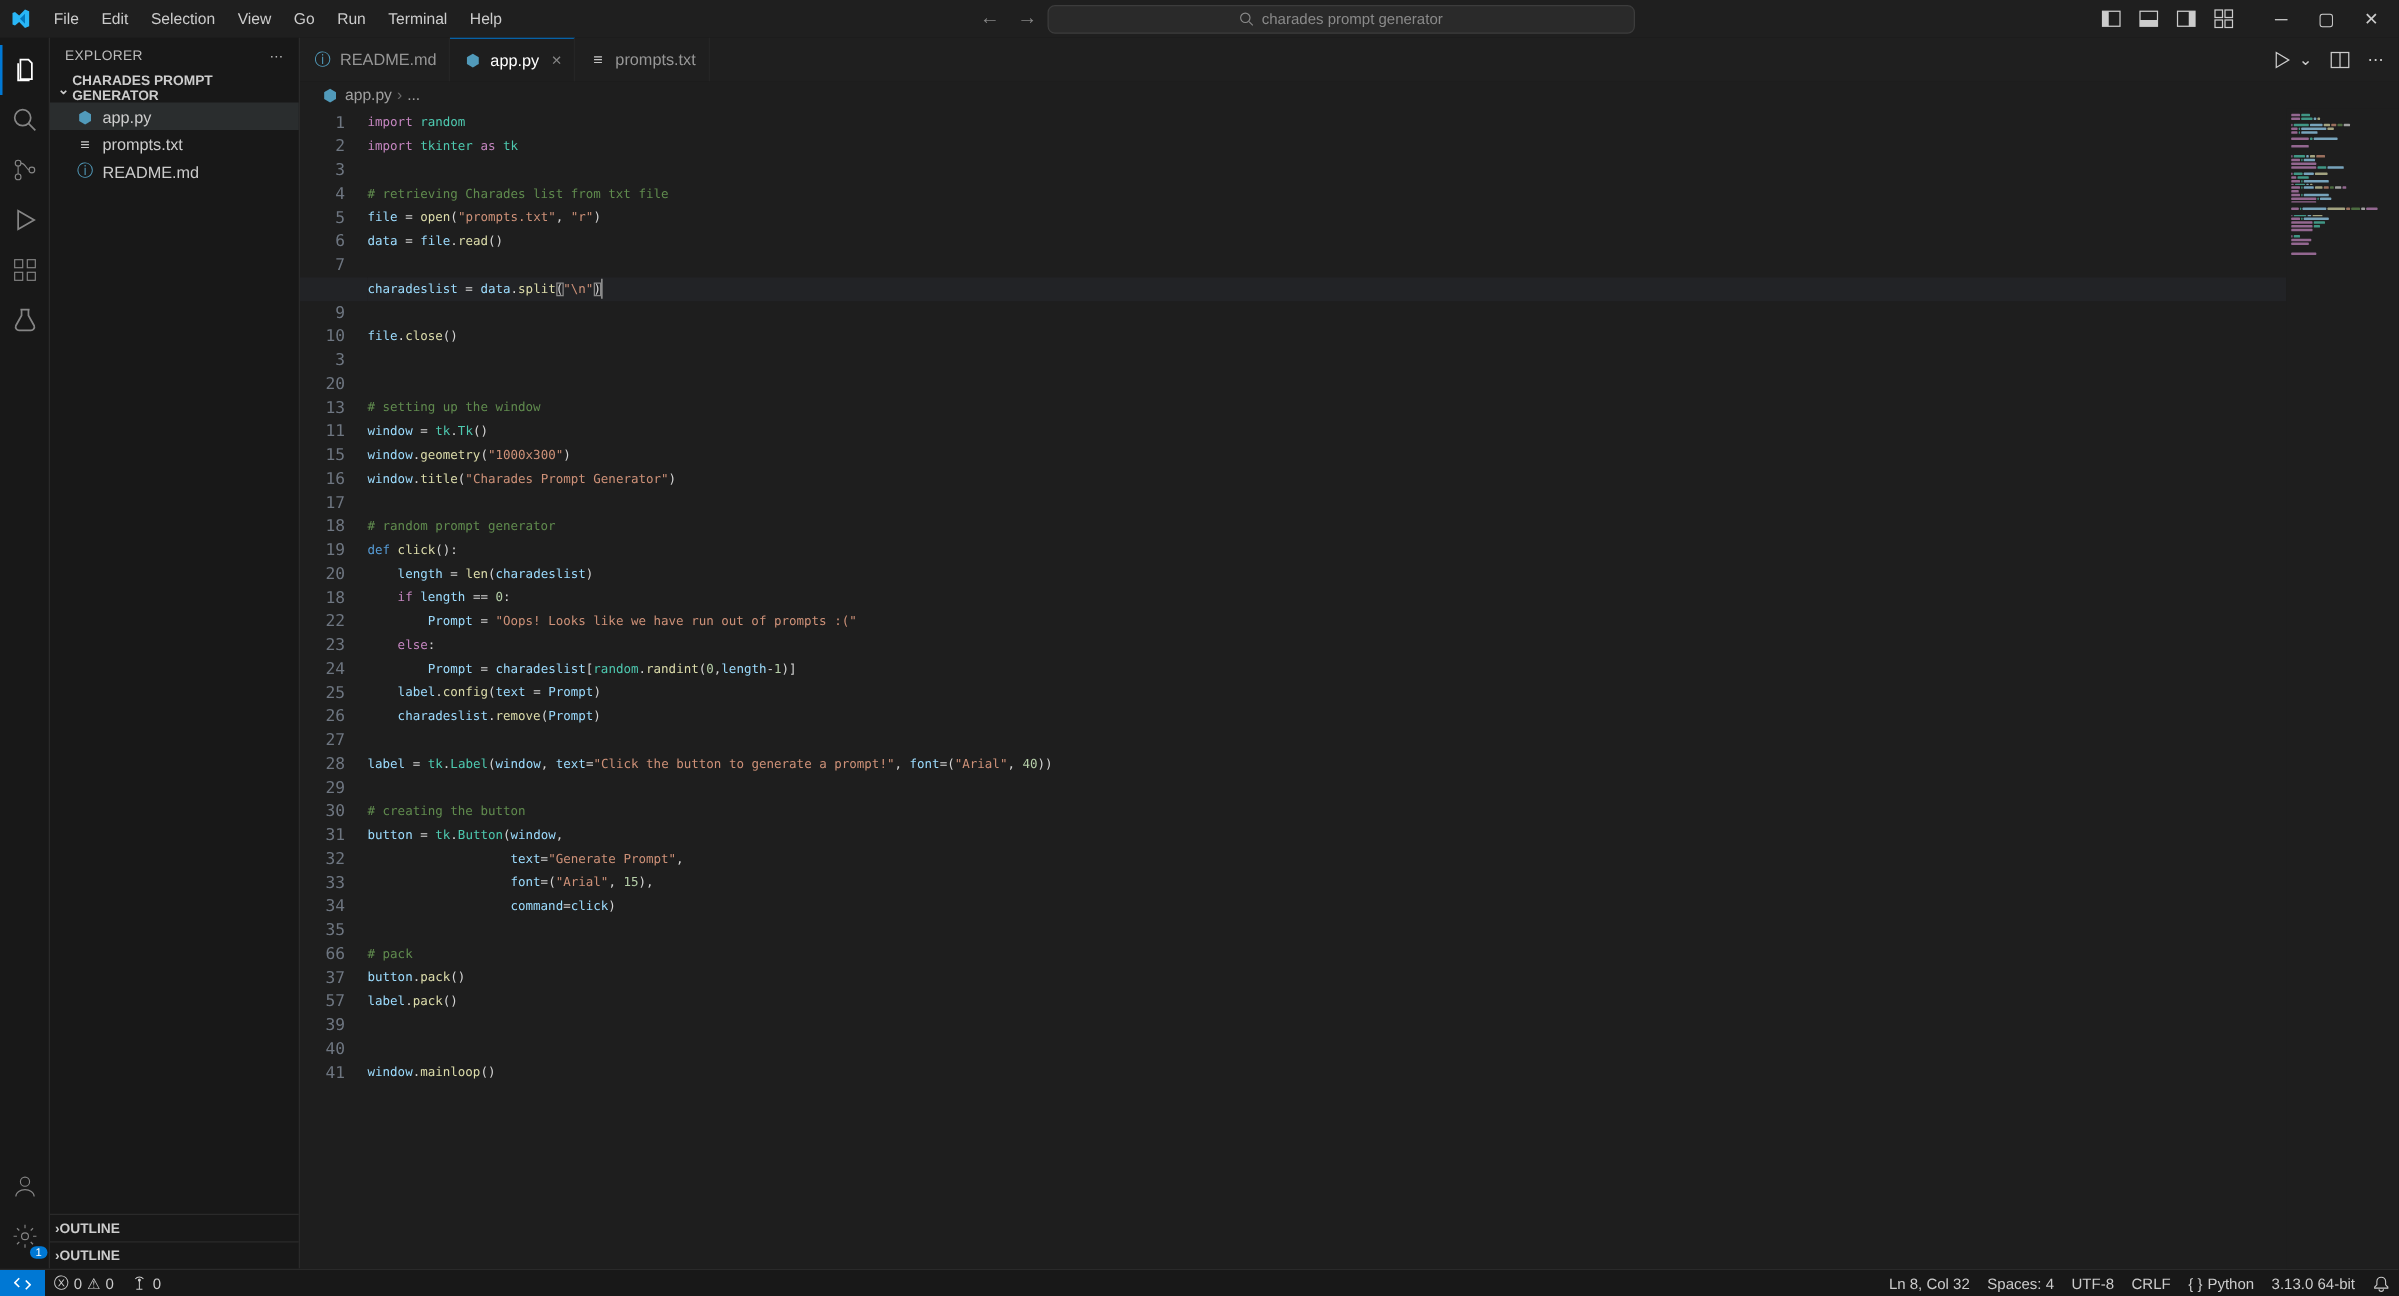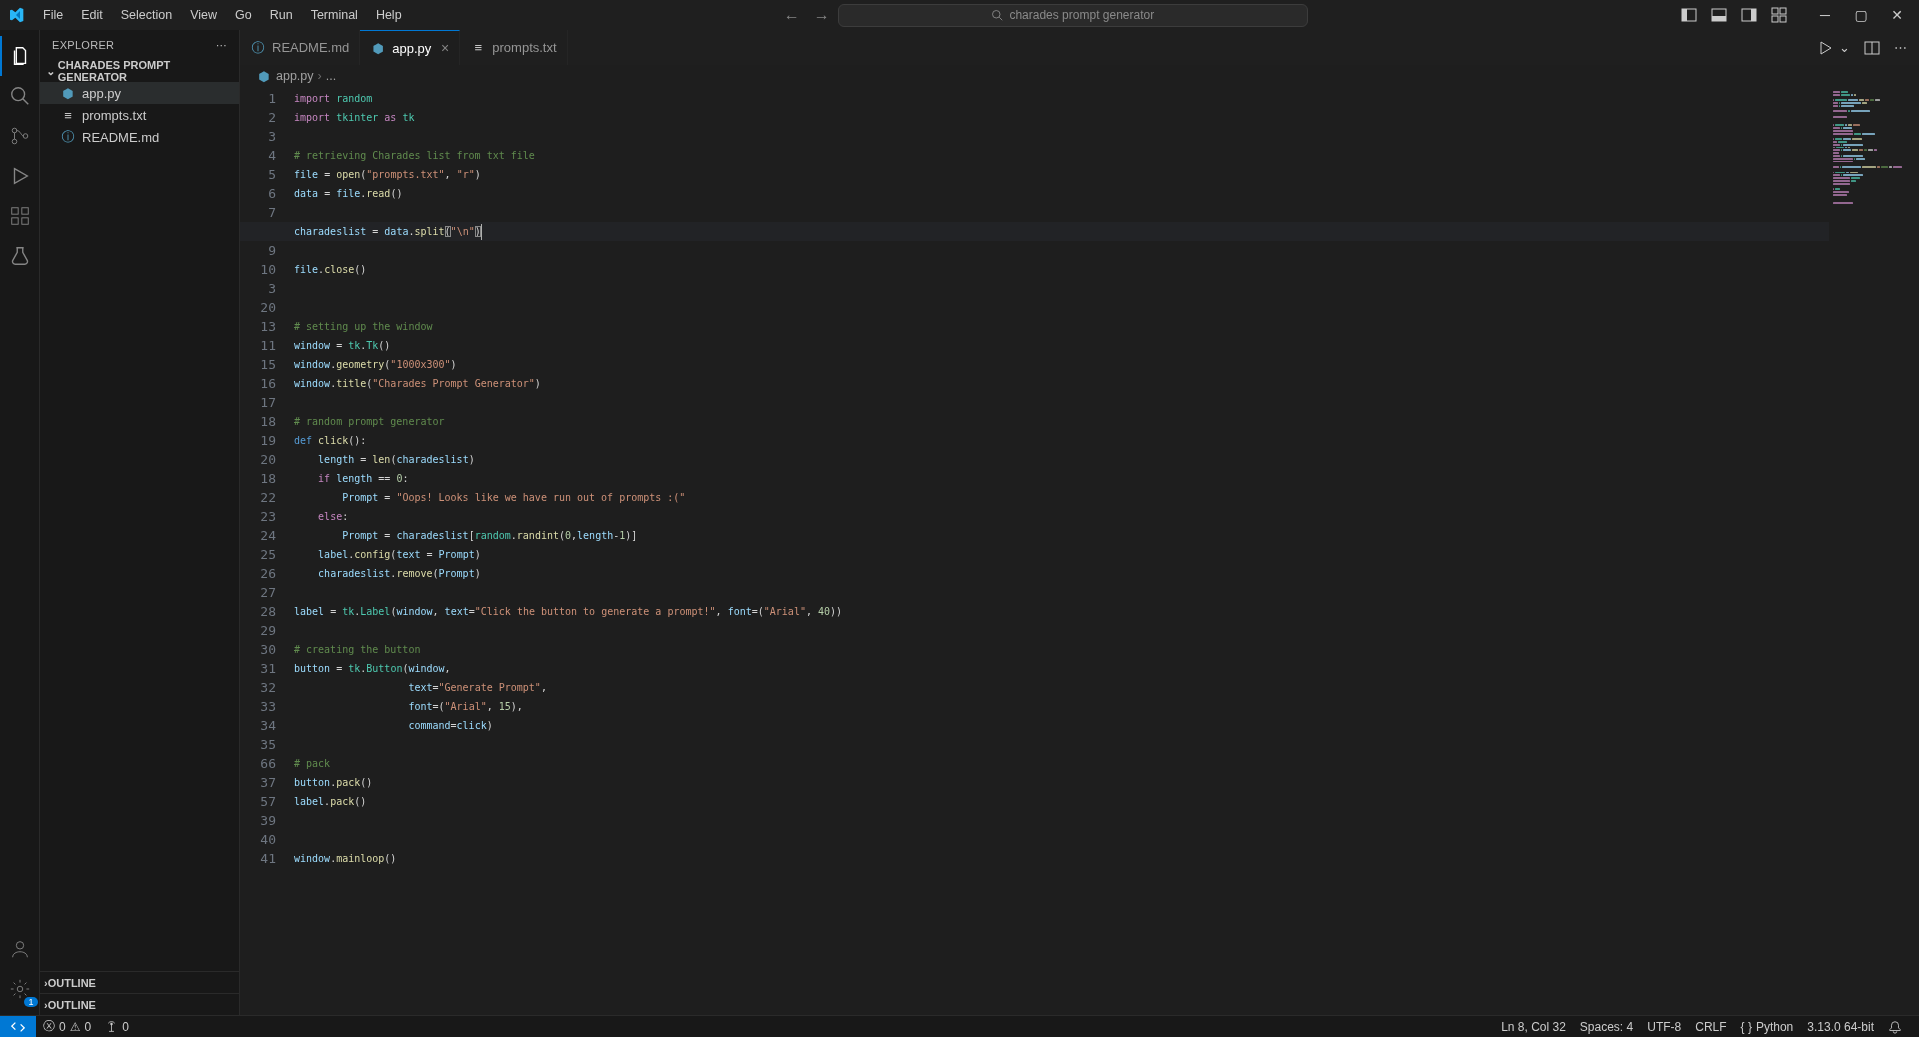--- a/index.html
+++ b/index.html
@@ -263,21 +263,21 @@
   font-size: 13px;
 }
 .status-item {
   padding: 0 7px;
   display: flex;
   align-items: center;
   gap: 4px;
   cursor: pointer;
   height: 100%;
 }
-.status-right { margin-left: auto; display: flex; align-items: flex-start; height: 100%; padding-right: 10px; }
+.status-right { margin-left: auto; display: flex; align-items: flex-start; height: 100%; }
 svg { display: block; }
 </style>
 </head>
 <body>
 
 <div class="title-bar">
   <span class="vs-logo">
     <svg viewBox="0 0 24 24" width="16" height="16">
         <path fill="#29b6f6" d="M23 3l-5-2-7 7-5-4-3 1v14l3 1 5-4 7 7 5-2z"></path>
         <path fill="#0277bd" d="M18 6v12l-6-6z"></path>

